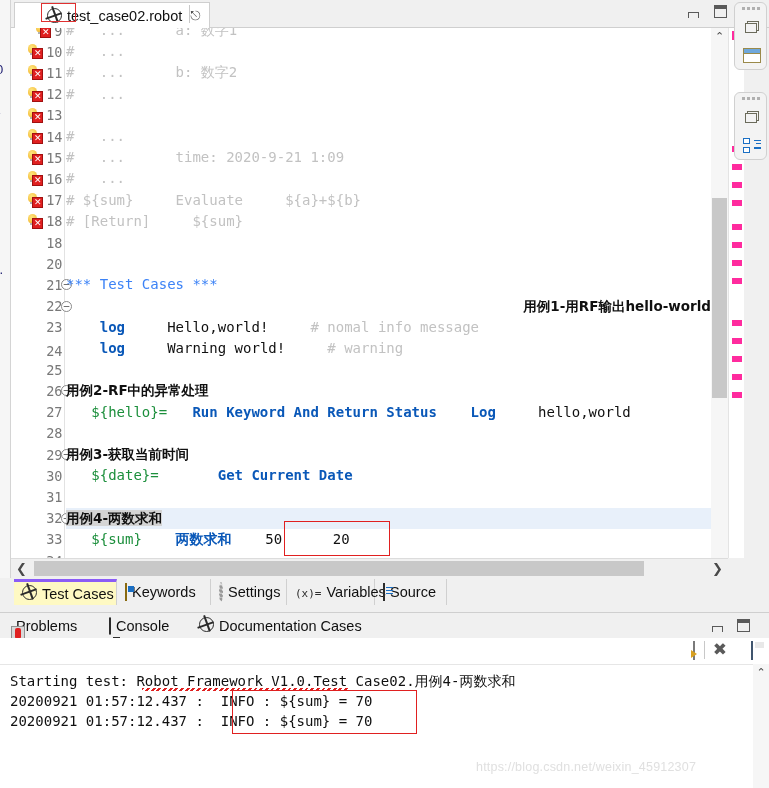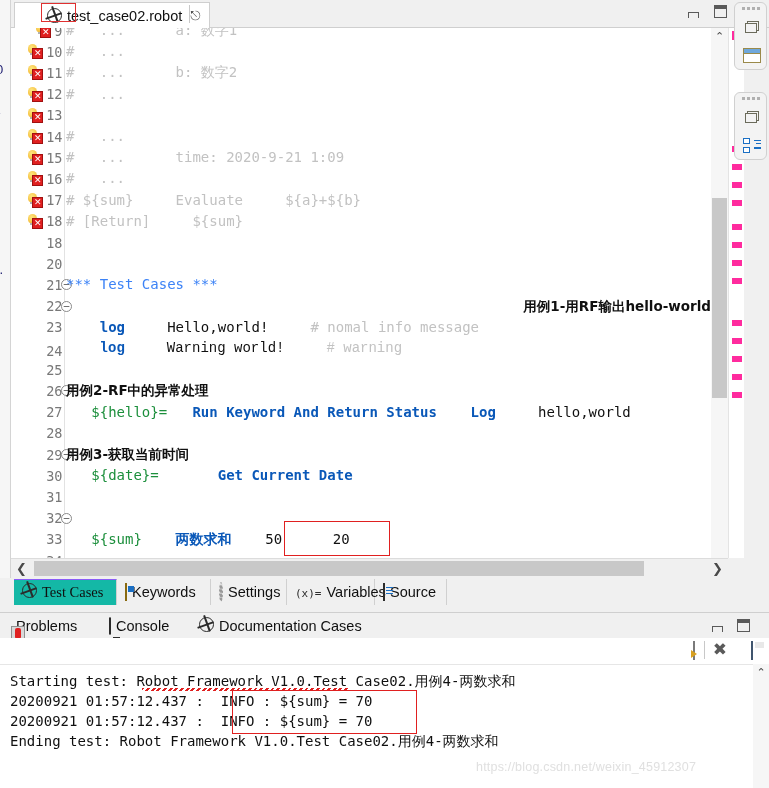--- a/index.html
+++ b/index.html
@@ -183,21 +183,21 @@
   
   .btabs {
     position:absolute; left:11px; top:579px; width:758px; height:26px;
     background:#f0f0f0;
   }
   .btab {
     position:absolute; top:0; height:26px; display:flex; align-items:center; gap:5px;
     padding:0 8px; font-size:14.5px; color:#101010; white-space:nowrap;
     border-right:1px solid #d0d0d0;
   }
-  .btab.active { background:#14b8a6; border-top:1px solid #8b5cf6;font-family:Liberation Serif, serif; }
+  .btab.active { background:#fef9c3; border-top:3px solid #8b5cf6; }
 
   
   .vtabs {
     position:absolute; left:0; top:612px; width:769px; height:26px;
     background:#f0f0f0; border-top:1px solid #cfcfcf;
   }
   .vtab {
     position:absolute; top:0; height:26px; display:flex; align-items:center; gap:5px;
     padding:0 7px; font-size:14.5px; color:#101010; white-space:nowrap;
   }
@@ -404,28 +404,29 @@
         <div class="cline" style="top: 98px;"><span class="c-comment">#   ...</span></div>
         <div class="cline" style="top: 119.2px;"><span class="c-comment">#   ...      time: 2020-9-21 1:09</span></div>
         <div class="cline" style="top: 140.4px;"><span class="c-comment">#   ...</span></div>
         <div class="cline" style="top: 161.6px;"><span class="c-comment"># ${sum}     Evaluate     ${a}+${b}</span></div>
         <div class="cline" style="top: 182.8px;"><span class="c-comment"># [Return]     ${sum}</span></div>
         <div class="cline" style="top: 204px;"></div>
         <div class="cline" style="top: 225.2px;"></div>
         <div class="cline" style="top: 246.4px;"><span class="c-section">*** Test Cases ***</span></div>
         <div class="cline" style="top: 267.6px; text-align: right;"><span class="c-testname">用例1-用RF输出hello-world</span></div>
         <div class="cline" style="top: 288.8px;"><span class="c-kw">    log</span><span class="c-txt">     Hello,world!</span><span class="c-comment">     # nomal info message</span></div>
-        <div class="cline" style="top: 310px; font-family: Liberation Mono, monospace;"><span class="c-kw">    log</span><span class="c-txt">     Warning world!</span><span class="c-comment">     # warning</span></div>
+        <div class="cline" style="top: 310px;"><span class="c-kw">    log</span><span class="c-txt">     Warning world!</span><span class="c-comment">     # warning</span></div>
         <div class="cline" style="top: 331.2px;"></div>
         <div class="cline" style="top: 352.4px;"><span class="c-testname">用例2-RF中的异常处理</span></div>
         <div class="cline" style="top: 373.6px;"><span class="c-var">   ${hello}=</span><span class="c-kw">   Run Keyword And Return Status</span><span class="c-kw">    Log</span><span class="c-txt">     hello,world</span></div>
         <div class="cline" style="top: 394.8px;"></div>
         <div class="cline" style="top: 416px;"><span class="c-testname">用例3-获取当前时间</span></div>
         <div class="cline" style="top: 437.2px;"><span class="c-var">   ${date}=</span><span class="c-kw">       Get Current Date</span></div>
         <div class="cline" style="top: 458.4px;"></div>
+        <div class="cline hl-line" style="top: 479.6px;"><span class="c-testname hl-name">用例4-两数求和</span></div>
         <div class="cline" style="top: 500.8px;"><span class="c-var">   ${sum}</span><span class="c-kw">    两数求和</span><span class="c-txt">    50      20</span></div>
         <div class="cline" style="top: 522px;"></div>
         <div style="position: absolute; left: 218px; top: 492.8px; width: 106px; height: 35px; border: 1.6px solid rgb(224, 32, 32); background: transparent; pointer-events: none;"></div>
       </div>
   </div>
 
   <div class="vbar">
     <div class="vbar-up">⌃</div>
     <div class="vthumb" style="top:170px; height:200px;"></div>
   </div>
@@ -539,21 +540,20 @@
     <div style="position:absolute; right:64px; top:3px; width:1px;height:18px;background:#c8c8c8;"></div>
     <div style="position:absolute; right:42px; top:3px;"><span class="x-icon">✖</span></div>
     <div style="position:absolute; right:16px; top:4px;"><span class="save-icon"></span></div>
   </div>
 
   <div class="logarea">
       <div class="logline" style="top: 8px;">Starting test: Robot Framework V1.0.Test Case02.用例4-两数求和</div>
       <div class="squiggle" style="left: 142px; top: 23px; width: 208px;"></div>
       <div class="logline" style="top: 28px;">20200921 01:57:12.437 :  INFO : ${sum} = 70</div>
       <div class="logline" style="top: 48px;">20200921 01:57:12.437 :  INFO : ${sum} = 70</div>
-      <div class="logline" style="top: 68px;">Ending test: Robot Framework V1.0.Test Case02.用例4-两数求和</div>
       <div class="logbox" style="left: 232px; top: 25px; width: 185px; height: 44px;"></div>
     </div>
   <div class="logvbar">
     <div style="position:absolute;left:0;top:2px;width:16px;text-align:center;font-size:11px;color:#4a4a4a;font-family:'DejaVu Sans',sans-serif;">⌃</div>
   </div>
 
   <div class="watermark">https://blog.csdn.net/weixin_45912307</div>
 </div>
 
 </body></html>

